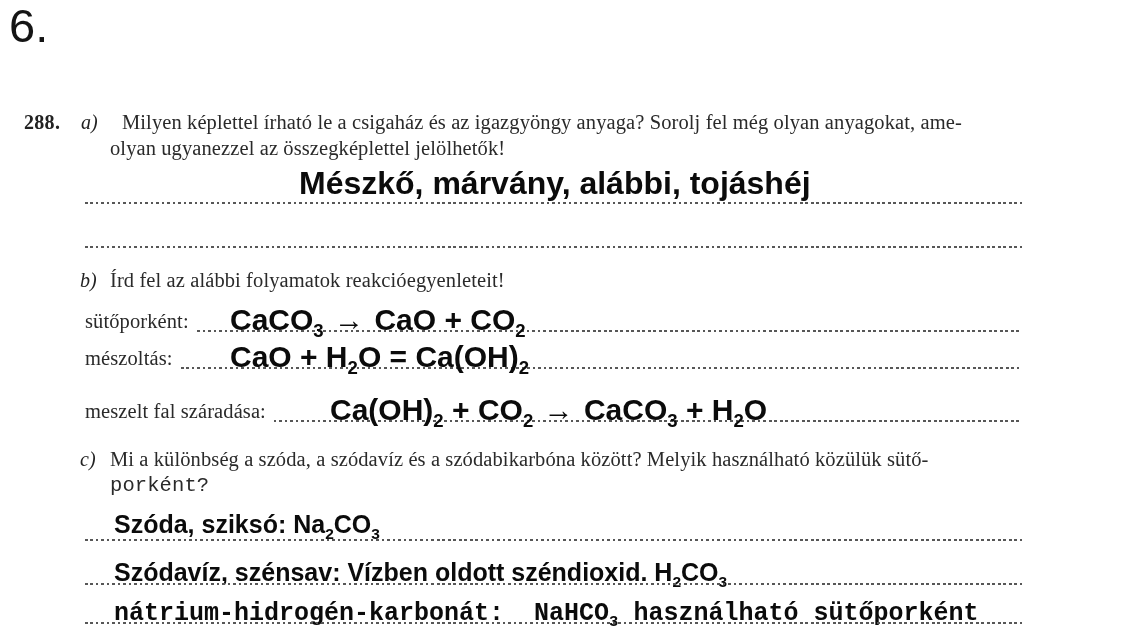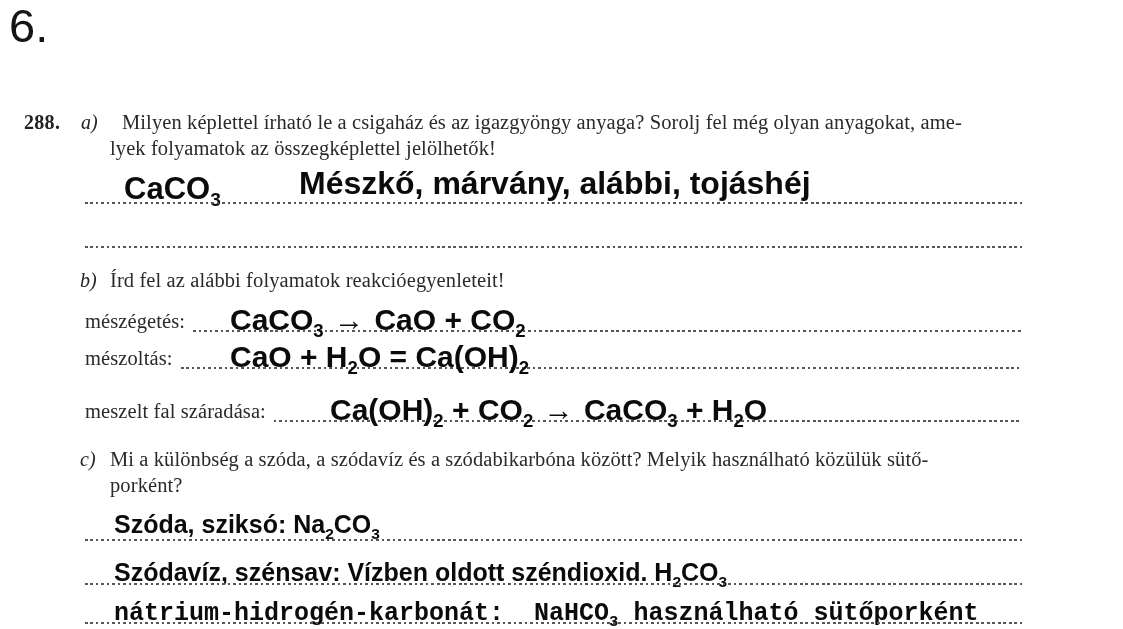--- a/index.html
+++ b/index.html
@@ -46,51 +46,50 @@
 </head>
 <body>
 
 <div class="page">
 
   <div class="abs corner" style="left:9px;top:2px;">6.</div>
 
   <div class="abs exnum" style="left:24px;top:111px;">288.</div>
   <div class="abs plabel" style="left:81px;top:111px;">a)</div>
   <div class="abs print" style="left:122px;top:110px;">Milyen képlettel írható le a csigaház és az igazgyöngy anyaga? Sorolj fel még olyan anyagokat, ame-</div>
-  <div class="abs print" style="left:110px;top:136px;">lyek folyamatok az összegképlettel jelölhetők!</div>
+  <div class="abs print" style="left:110px;top:136px;">olyan ugyanezzel az összegképlettel jelölhetők!</div>
 
-  <div class="abs ans big" style="left:124px;top:172px;font-size:31px;">CaCO<sub>3</sub></div>
   <div class="abs ans big" style="left:299px;top:166px;font-size:32px;">Mészkő, márvány, alábbi, tojáshéj</div>
   <div class="dotline" style="left:85px;top:202px;width:937px;"></div>
   <div class="dotline" style="left:85px;top:246px;width:937px;"></div>
 
   <div class="abs plabel" style="left:80px;top:269px;">b)</div>
   <div class="abs print" style="left:110px;top:268px;">Írd fel az alábbi folyamatok reakcióegyenleteit!</div>
 
   <div class="brow" style="top:298px;">
-    <span class="print lbl">mészégetés:</span>
+    <span class="print lbl">sütőporként:</span>
     <span class="fill"></span>
     <span class="ans ansf" style="left:145px;">CaCO<sub>3</sub> <span class="arr">→</span> CaO + CO<sub>2</sub></span>
   </div>
 
   <div class="brow" style="top:335px;justify-content:space-between;">
     <span class="print lbl">mészoltás:</span>
     <span class="fill"></span>
     <span class="ans ansf" style="left:145px;">CaO + H<sub>2</sub>O = Ca(OH)<sub>2</sub></span>
   </div>
 
   <div class="brow" style="top:388px;">
     <span class="print lbl">meszelt fal száradása:</span>
     <span class="fill"></span>
     <span class="ans ansf" style="left:245px;">Ca(OH)<sub>2</sub> + CO<sub>2</sub> <span class="arr">→</span> CaCO<sub>3</sub> + H<sub>2</sub>O</span>
   </div>
 
   <div class="abs plabel" style="left:80px;top:448px;">c)</div>
   <div class="abs print" style="left:110px;top:447px;">Mi a különbség a szóda, a szódavíz és a szódabikarbóna között? Melyik használható közülük sütő-</div>
-  <div class="abs print" style="left:110px;top:473px;">porként?</div>
+  <div class="abs print" style="left:110px;top:473px;font-family:Liberation Mono, monospace;">porként?</div>
 
   <div class="abs ans mid" style="left:114px;top:503px;">Szóda, sziksó: Na<sub>2</sub>CO<sub>3</sub></div>
   <div class="dotline" style="left:85px;top:539px;width:937px;"></div>
 
   <div class="abs ans mid" style="left:114px;top:551px;">Szódavíz, szénsav: Vízben oldott széndioxid. H<sub>2</sub>CO<sub>3</sub></div>
   <div class="dotline" style="left:85px;top:583px;width:937px;"></div>
 
   <div class="abs ans mid" style="left:114px;top:592px;font-family:Liberation Mono, monospace;">nátrium-hidrogén-karbonát:  NaHCO<sub>3</sub> használható sütőporként</div>
   <div class="dotline" style="left:85px;top:622px;width:937px;"></div>
 

